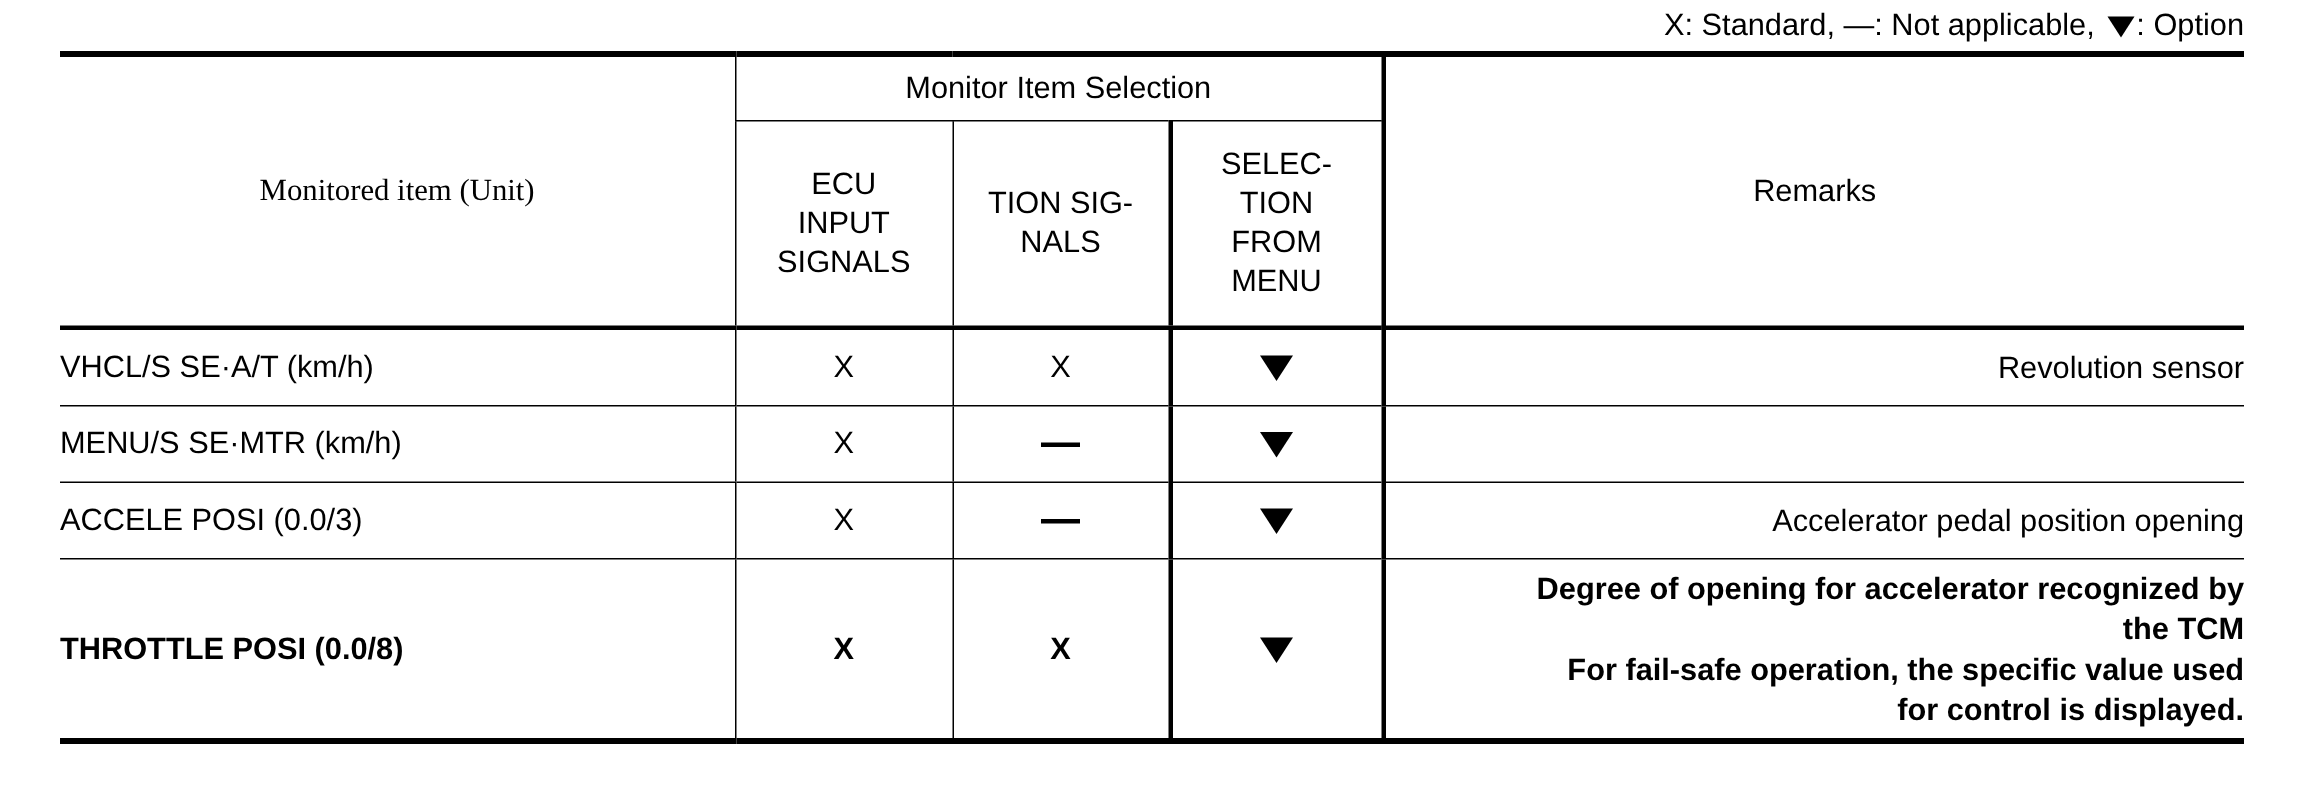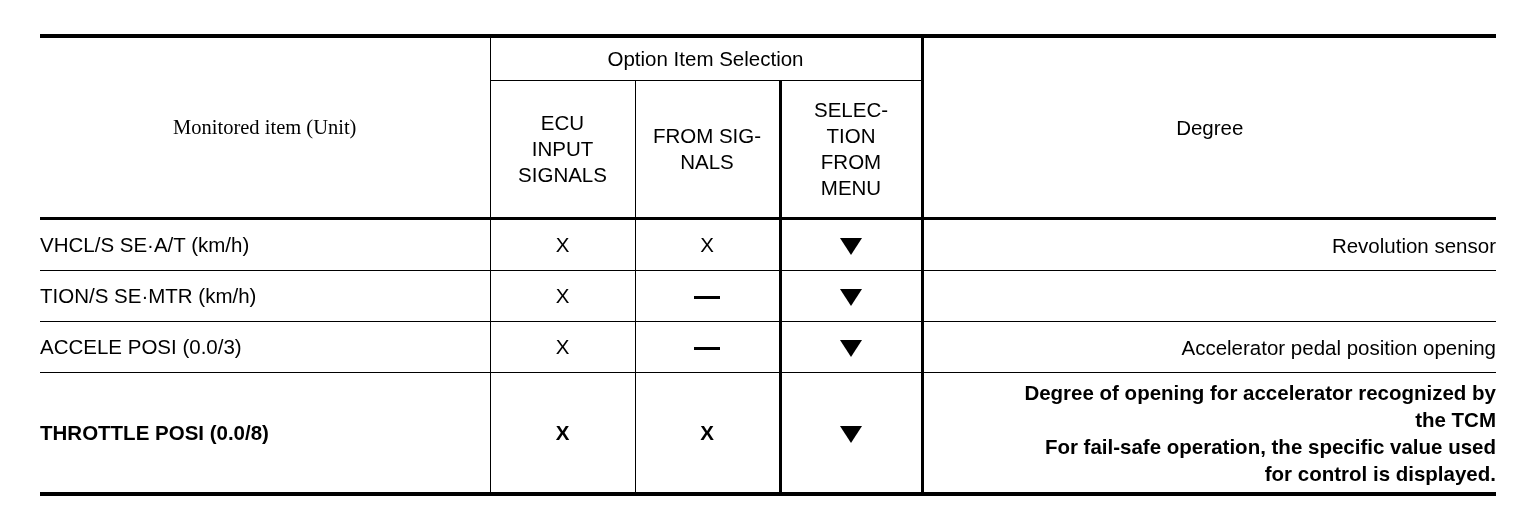--- a/index.html
+++ b/index.html
@@ -132,46 +132,49 @@
     background: #000;
     vertical-align: middle;
   }
   .rem-line { display: block; }
 </style>
 </head>
 <body>
 
 <div class="page">
 
+  <div class="legend">
+    <span>X: Standard, </span><span>—: Not applicable, </span><span class="tri"></span><span>: Option</span>
+  </div>
 
   <div class="tbl-wrap">
     <table class="grid">
       <colgroup>
         <col class="c-item">
         <col class="c-ecu">
         <col class="c-main">
         <col class="c-sel">
         <col class="c-rem">
       </colgroup>
       <tbody>
 
         <tr>
           <td class="h-item bt-thick bb-med" rowspan="2">Monitored item (Unit)</td>
-          <td class="h-group bt-thick bb-thin bl-thin" colspan="3">Option Item Selection</td>
-          <td class="h-rem bt-thick bb-med bl-med" rowspan="2">Degree</td>
+          <td class="h-group bt-thick bb-thin bl-thin" colspan="3">Monitor Item Selection</td>
+          <td class="h-rem bt-thick bb-med bl-med" rowspan="2">Remarks</td>
         </tr>
 
         <tr>
           <td class="h-sub bb-med bl-thin">
             <span class="rem-line">ECU</span>
             <span class="rem-line">INPUT</span>
             <span class="rem-line">SIGNALS</span>
           </td>
           <td class="h-sub bb-med bl-thin">
-            <span class="rem-line">FROM SIG-</span>
+            <span class="rem-line">TION SIG-</span>
             <span class="rem-line">NALS</span>
           </td>
           <td class="h-sub bb-med bl-med">
             <span class="rem-line">SELEC-</span>
             <span class="rem-line">TION</span>
             <span class="rem-line">FROM</span>
             <span class="rem-line">MENU</span>
           </td>
         </tr>
 
@@ -179,21 +182,21 @@
           <td class="cell-item r-short bb-thin">VHCL/S SE·A/T (km/h)</td>
           <td class="cell-mark r-short bb-thin bl-thin">X</td>
           <td class="cell-mark r-short bb-thin bl-thin">X</td>
           <td class="cell-mark r-short bb-thin bl-med"><span class="tri-cell"></span></td>
           <td class="cell-rem r-short bb-thin bl-med">
             <span class="rem-line">Revolution sensor</span>
           </td>
         </tr>
 
         <tr>
-          <td class="cell-item r-short bb-thin">TION/S SE·MTR (km/h)</td>
+          <td class="cell-item r-short bb-thin">MENU/S SE·MTR (km/h)</td>
           <td class="cell-mark r-short bb-thin bl-thin">X</td>
           <td class="cell-mark r-short bb-thin bl-thin"><span class="dash-cell"></span></td>
           <td class="cell-mark r-short bb-thin bl-med"><span class="tri-cell"></span></td>
           <td class="cell-rem r-short bb-thin bl-med"></td>
         </tr>
 
         <tr>
           <td class="cell-item r-short bb-thin">ACCELE POSI (0.0/3)</td>
           <td class="cell-mark r-short bb-thin bl-thin">X</td>
           <td class="cell-mark r-short bb-thin bl-thin"><span class="dash-cell"></span></td>

